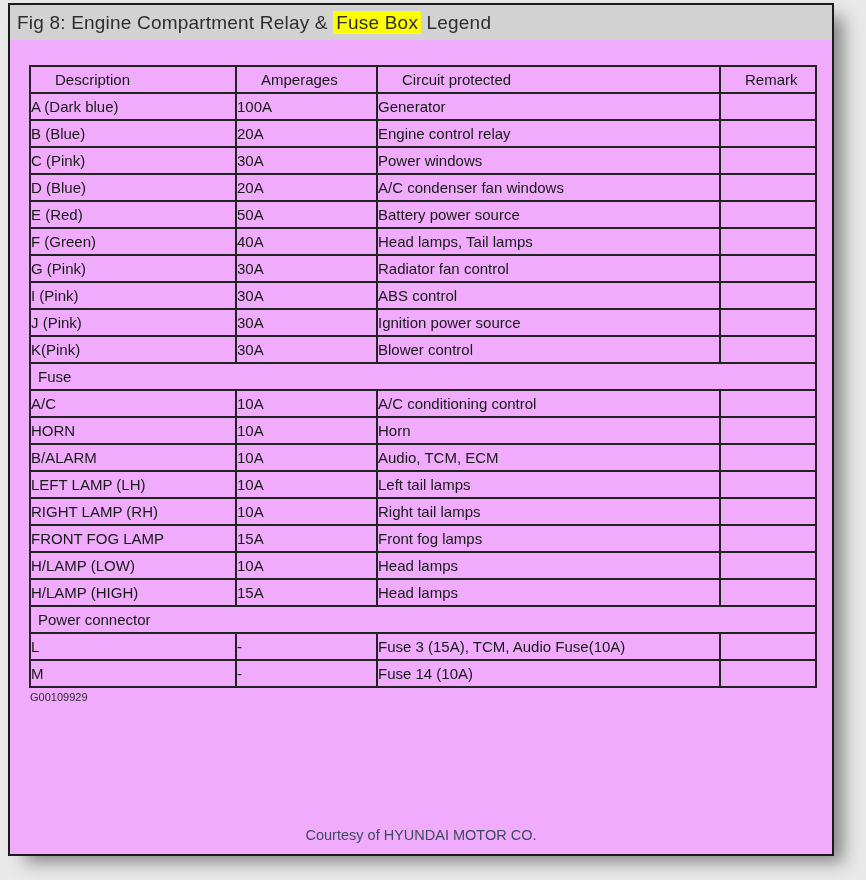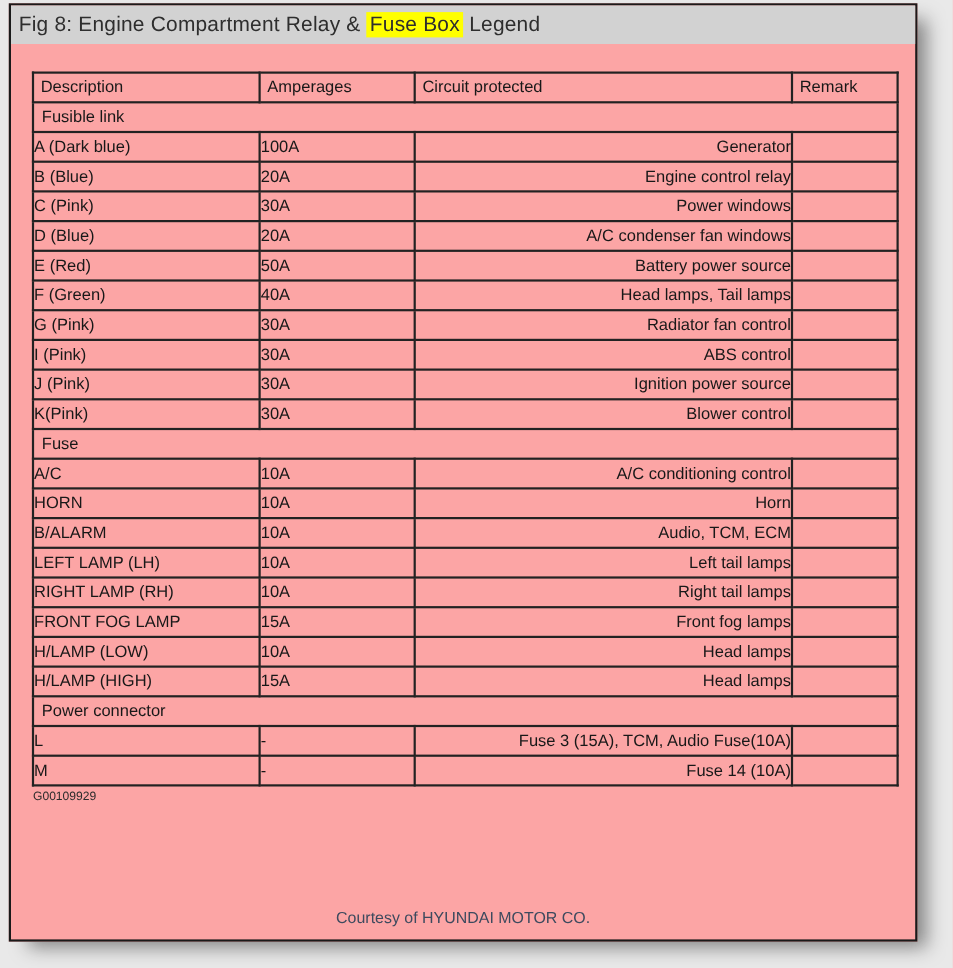--- a/index.html
+++ b/index.html
@@ -7,21 +7,21 @@
     margin: 0; padding: 0;
     width: 866px; height: 880px;
     background: #e9e9e9;
     font-family: "Liberation Sans", sans-serif;
     overflow: hidden;
   }
   .page {
     position: absolute;
     left: 8px; top: 3px;
     width: 826px; height: 853px;
-    background: #fca5a5;
+    background: #f0abfc;
     border: 2px solid #1a1a1a;
     box-shadow: 13px 10px 16px -4px rgba(50,50,50,0.55);
   }
   .titlebar {
     height: 35px;
     background: #d2d2d2;
     display: flex;
     align-items: center;
     padding-left: 7px;
     font-size: 19px;
@@ -46,25 +46,25 @@
   table.legend td {
     border: 2px solid #222222;
     height: 27px;
     padding: 0;
     font-weight: normal;
     overflow: hidden;
     white-space: nowrap;
   }
   table.legend th {
     text-align: left;
-    padding-left: 6px;
+    padding-left: 24px;
   }
   td.c-desc   { text-align: left; }
   td.c-amp    { text-align: left; }
-  td.c-circ   { text-align: right; padding-left: 9px; }
+  td.c-circ   { text-align: left; padding-left: 9px; }
   td.c-remark { }
   tr.section td {
     text-align: left;
     padding-left: 7px;
   }
   .figure-id {
     margin: 3px 0 0 20px;
     font-size: 11px;
     color: #2b2b2b;
   }
@@ -95,23 +95,20 @@
     </colgroup>
     <thead>
       <tr>
         <th>Description</th>
         <th>Amperages</th>
         <th>Circuit protected</th>
         <th>Remark</th>
       </tr>
     </thead>
     <tbody id="legend-body">
-        <tr class="section">
-          <td colspan="4">Fusible link</td>
-        </tr>
         <tr>
           <td class="c-desc">A (Dark blue)</td>
           <td class="c-amp">100A</td>
           <td class="c-circ">Generator</td>
           <td class="c-remark"></td>
         </tr>
         <tr>
           <td class="c-desc">B (Blue)</td>
           <td class="c-amp">20A</td>
           <td class="c-circ">Engine control relay</td>

